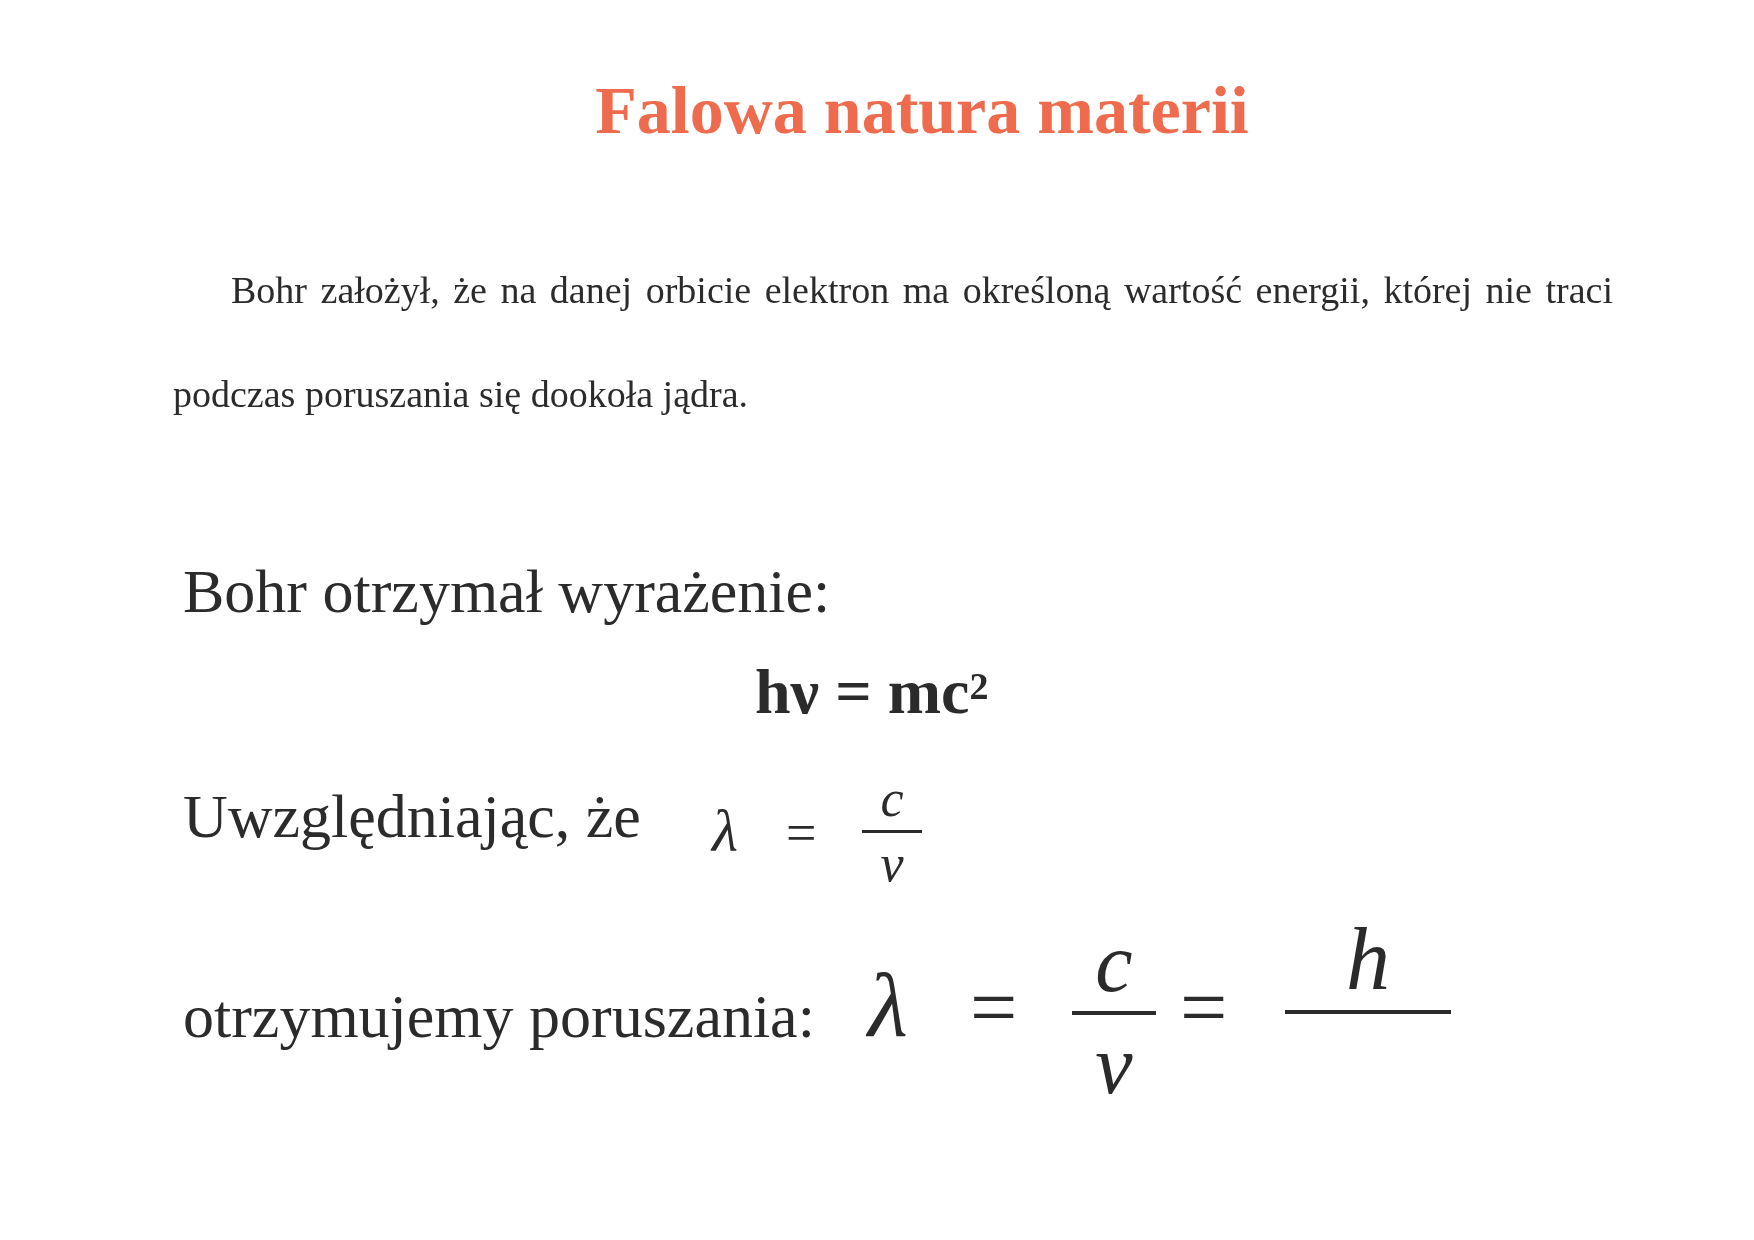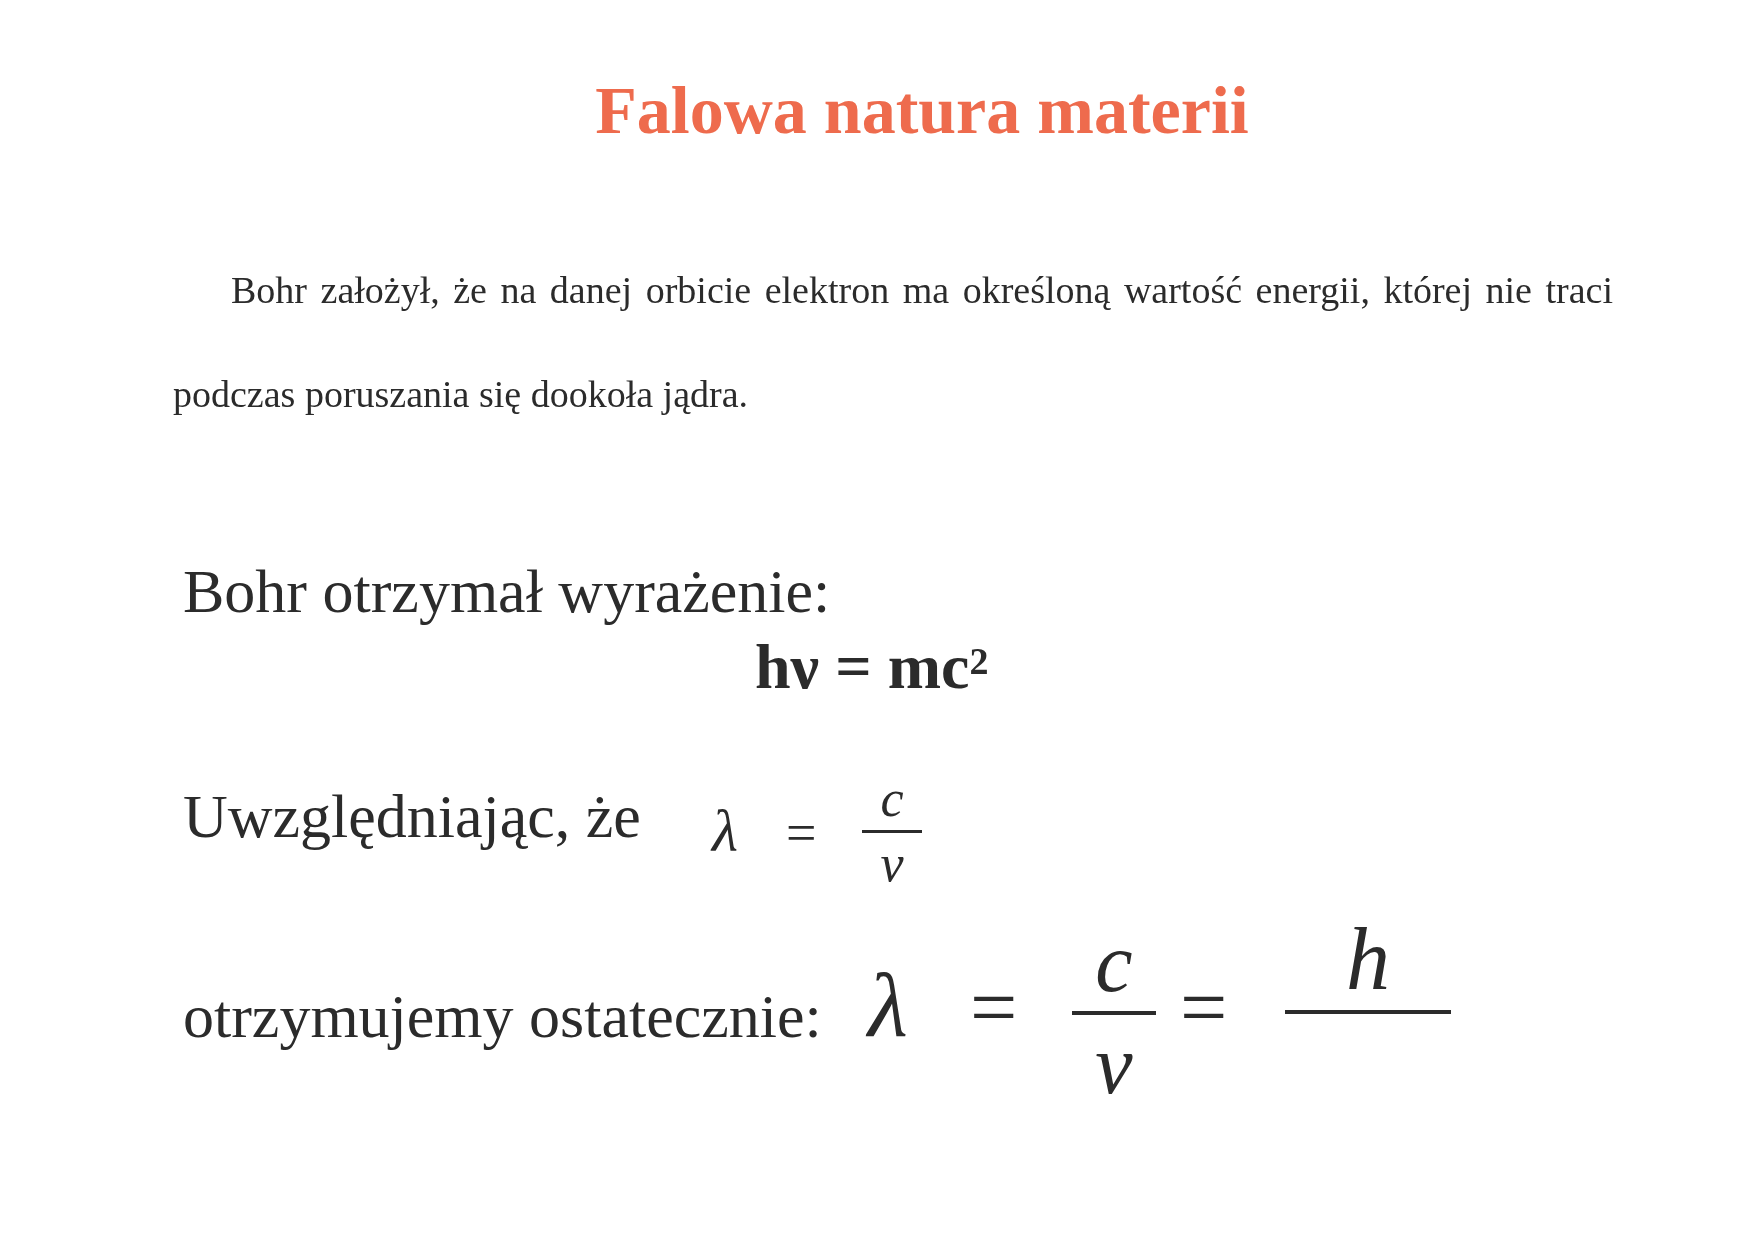--- a/index.html
+++ b/index.html
@@ -2,21 +2,21 @@
 <html><head>
 <meta charset="utf-8">
 <style>
   html, body { margin:0; padding:0; background:#ffffff; }
   body { width:1754px; height:1240px; position:relative; overflow:hidden;
          font-family:"Liberation Serif", serif; color:#2b2b2b; }
   .abs { position:absolute; white-space:nowrap; }
   .title { left:0; width:1844px; text-align:center; top:70px; font-size:68px; font-weight:bold; line-height:80px; }
   .para { left:173px; width:1440px; font-size:38px; line-height:104px; top:238px; white-space:normal; text-align:justify; text-align-last:left; text-indent:58px; }
   .txt { font-size:62px; line-height:66px; }
-  .eqbold { font-weight:bold; font-size:64px; line-height:70px; }
+  .eqbold { font-weight:bold; font-size:64px; line-height:70px;margin-top:25px; }
   .eqbold sup { font-size:38px; vertical-align:top; position:relative; top:-6px; }
   .mi { font-style:italic; }
   .frac { position:absolute; display:flex; flex-direction:column; align-items:center; }
   .frac .bar { height:3px; background:#2b2b2b; width:100%; }
   .frac .num, .frac .den { font-style:italic; text-align:center; }
 </style>
 </head>
 <body>
 
 <div class="abs title" style="color:#EE6B4D;">Falowa natura materii</div>
@@ -32,21 +32,21 @@
 <div class="abs txt" style="left:183px; top:783px;">Uwzględniając, że</div>
 
 <div class="abs mi" style="left:712px; top:798px; font-size:60px; line-height:66px;">λ</div>
 <div class="abs" style="left:786px; top:800px; font-size:54px; line-height:66px;">=</div>
 <div class="frac" style="left:862px; top:768px; width:60px;">
   <span class="num" style="font-size:52px; line-height:62px;">c</span>
   <span class="bar"></span>
   <span class="den" style="font-size:52px; line-height:62px;">ν</span>
 </div>
 
-<div class="abs txt" style="left:183px; top:983px;">otrzymujemy ostatecznie:</div>
+<div class="abs txt" style="left:183px; top:983px;">otrzymujemy poruszania:</div>
 
 <div class="abs mi" style="left:868px; top:955px; font-size:92px; line-height:100px;">λ</div>
 <div class="abs" style="left:970px; top:958px; font-size:84px; line-height:100px;">=</div>
 <div class="frac" style="left:1072px; top:915px; width:84px;">
   <span class="num" style="font-size:84px; line-height:96px;">c</span>
   <span class="bar" style="height:4px;"></span>
   <span class="den" style="font-size:84px; line-height:100px;">ν</span>
 </div>
 <div class="abs" style="left:1180px; top:958px; font-size:84px; line-height:100px;">=</div>
 <div class="frac" style="left:1285px; top:910px; width:166px;">

